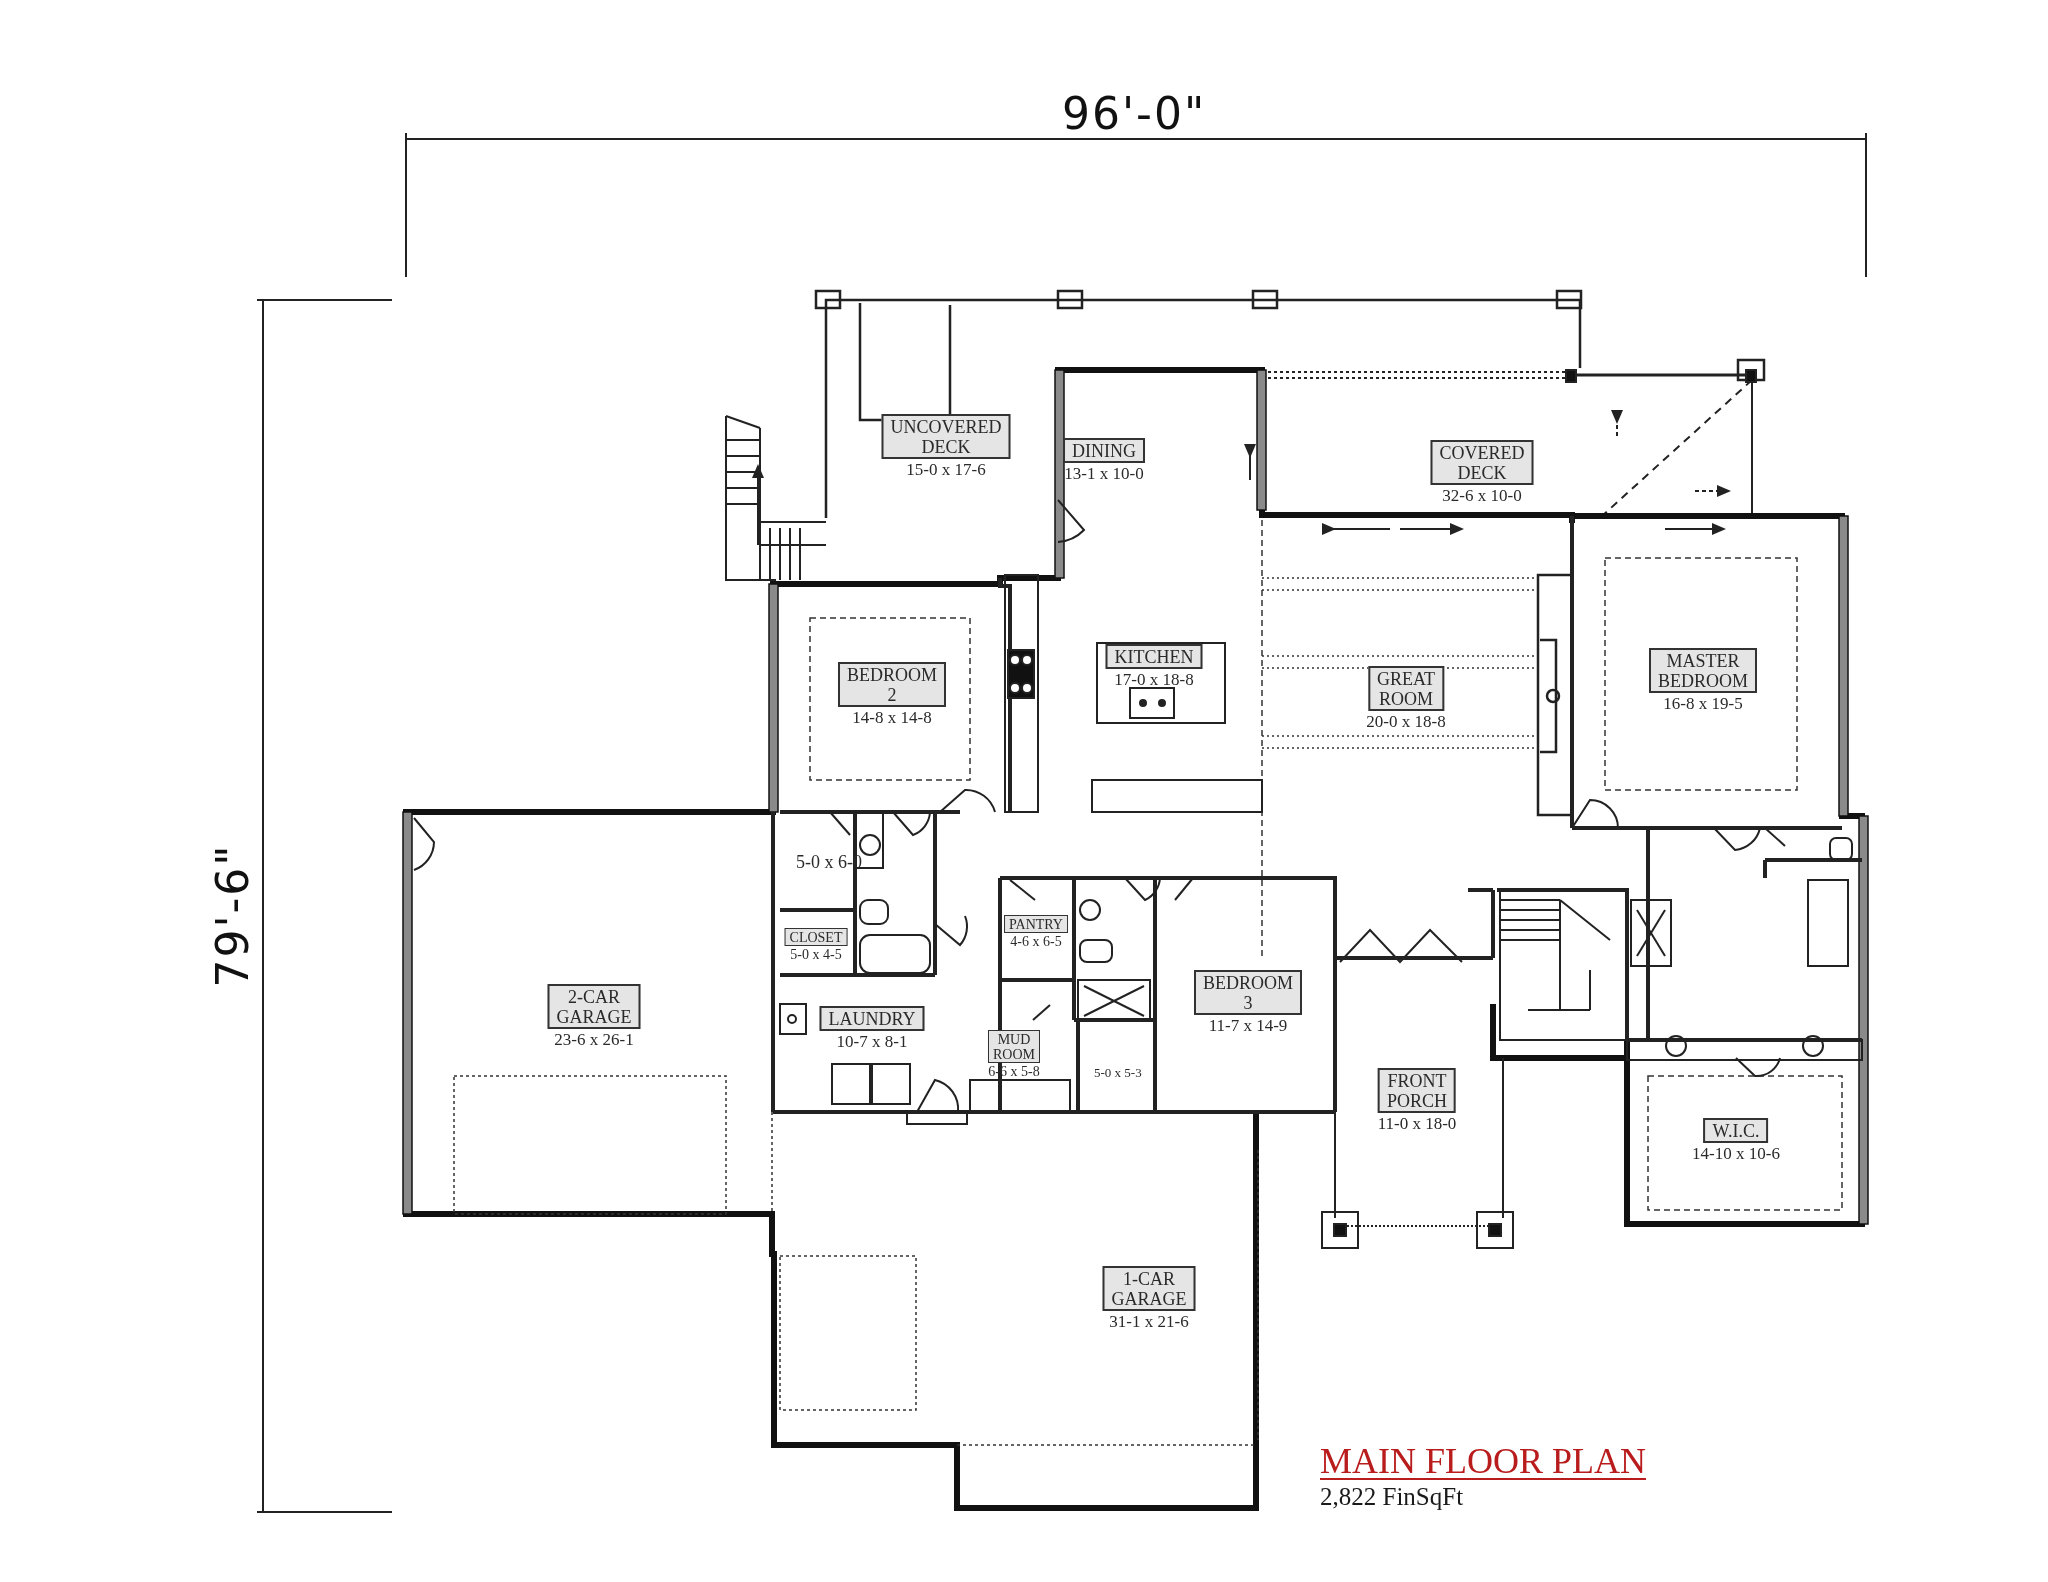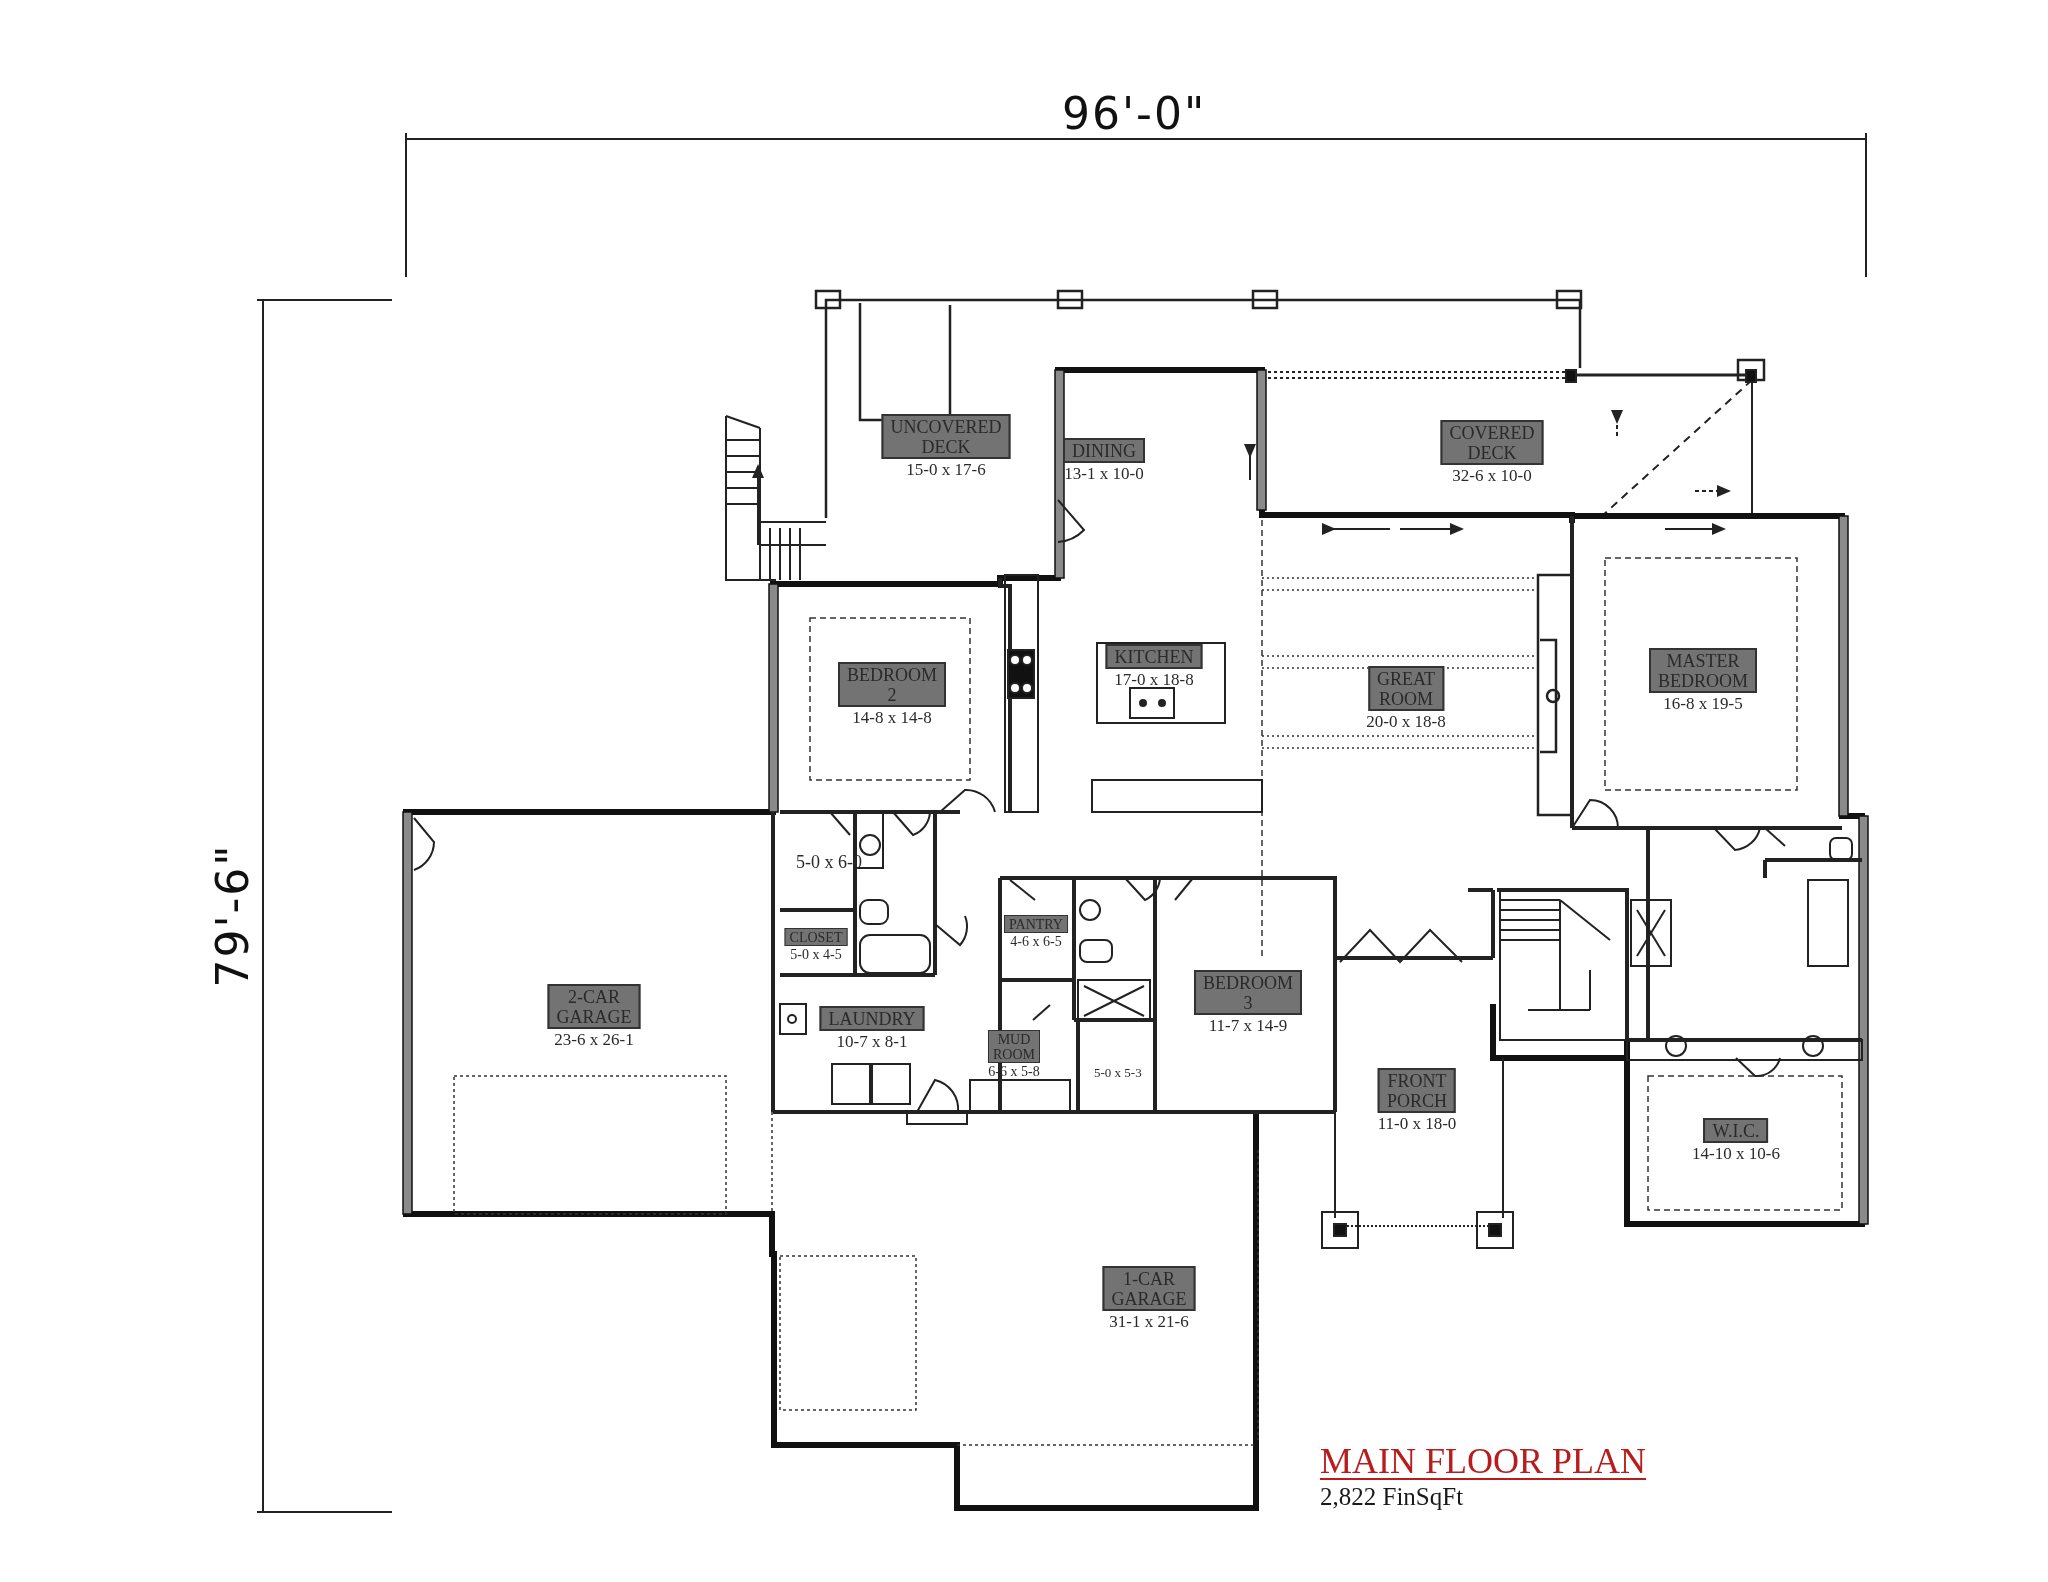--- a/index.html
+++ b/index.html
@@ -1,19 +1,19 @@
 <!DOCTYPE html>
 <html><head>
 <meta charset="utf-8">
 <style>
   html,body{margin:0;padding:0;background:#ffffff;}
   body{width:2048px;height:1582px;position:relative;overflow:hidden;font-family:"Liberation Serif","DejaVu Serif",serif;color:#222;}
   #plan{position:absolute;left:0;top:0;width:2048px;height:1582px;}
   .lbl{position:absolute;transform:translate(-50%,0);text-align:center;white-space:nowrap;color:#2a2a2a;}
-  .lbl .box{display:inline-block;border:2px solid #333;padding:1px 7px 0 7px;font-size:18px;line-height:20px;background:#737373;}
+  .lbl .box{display:inline-block;border:2px solid #333;padding:1px 7px 0 7px;font-size:18px;line-height:20px;background:#e5e5e5;}
   .lbl .dim{display:block;font-size:17px;line-height:20px;margin-top:1px;}
   .lbl.small .box{font-size:14px;line-height:15px;padding:1px 4px 0 4px;border-width:1.5px;}
   .lbl.small .dim{font-size:14px;line-height:15px;}
   .plain{position:absolute;font-size:18px;color:#2a2a2a;white-space:nowrap;}
   .dimtxt{position:absolute;font-family:"DejaVu Sans",sans-serif;font-size:44px;color:#111;letter-spacing:2px;}
   #title{position:absolute;left:1320px;top:1440px;font-size:36px;color:#b91c1c;text-decoration:underline;text-decoration-thickness:2px;text-underline-offset:5px;white-space:nowrap;}
   #sqft{position:absolute;left:1320px;top:1483px;font-size:25px;color:#1a1a1a;white-space:nowrap;}
 </style>
 </head>
 <body>
@@ -243,21 +243,21 @@
 <div class="dimtxt" style="left:160px;top:890px;transform:rotate(-90deg);transform-origin:center;">79'-6"</div>
 
 <div class="lbl" style="left:946px;top:414px;">
   <span class="box"><span>UNCOVERED</span><br><span>DECK</span></span>
   <span class="dim">15-0 x 17-6</span>
 </div>
 <div class="lbl" style="left:1104px;top:438px;">
   <span class="box">DINING</span>
   <span class="dim">13-1 x 10-0</span>
 </div>
-<div class="lbl" style="left:1482px;top:420px;margin-left:10px;">
+<div class="lbl" style="left:1482px;top:440px;">
   <span class="box"><span>COVERED</span><br><span>DECK</span></span>
   <span class="dim">32-6 x 10-0</span>
 </div>
 <div class="lbl" style="left:892px;top:662px;">
   <span class="box"><span>BEDROOM</span><br><span>2</span></span>
   <span class="dim">14-8 x 14-8</span>
 </div>
 <div class="lbl" style="left:1154px;top:644px;">
   <span class="box">KITCHEN</span>
   <span class="dim">17-0 x 18-8</span>

